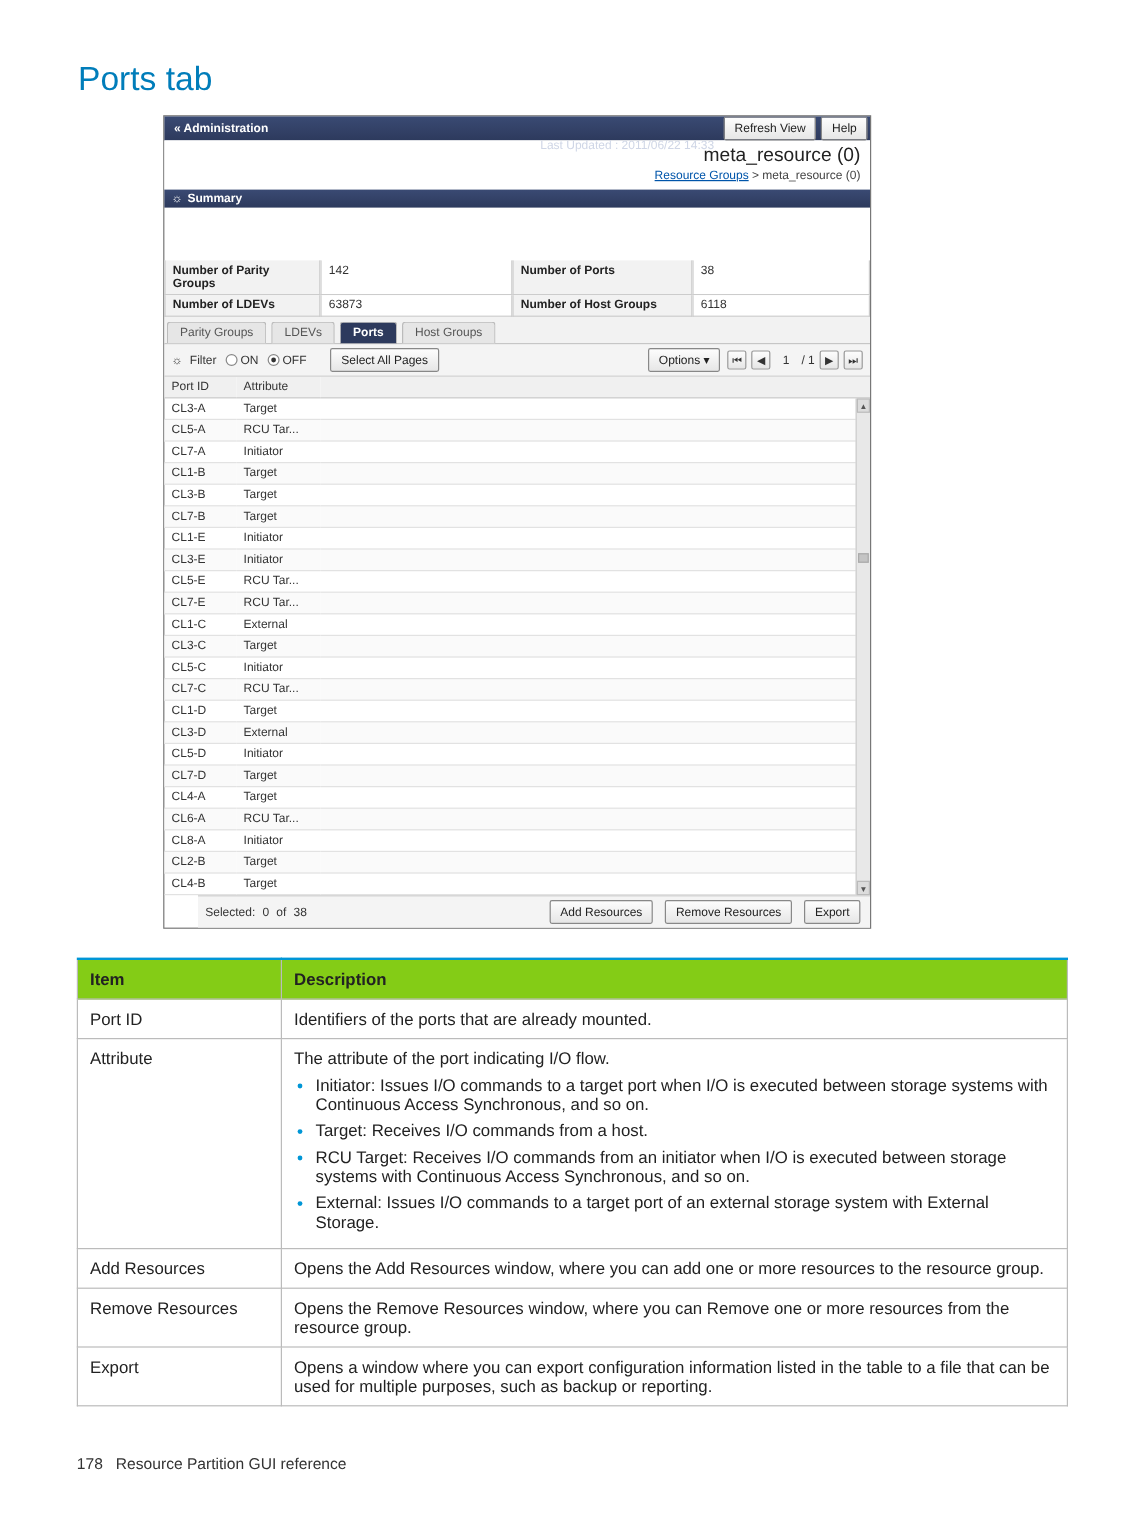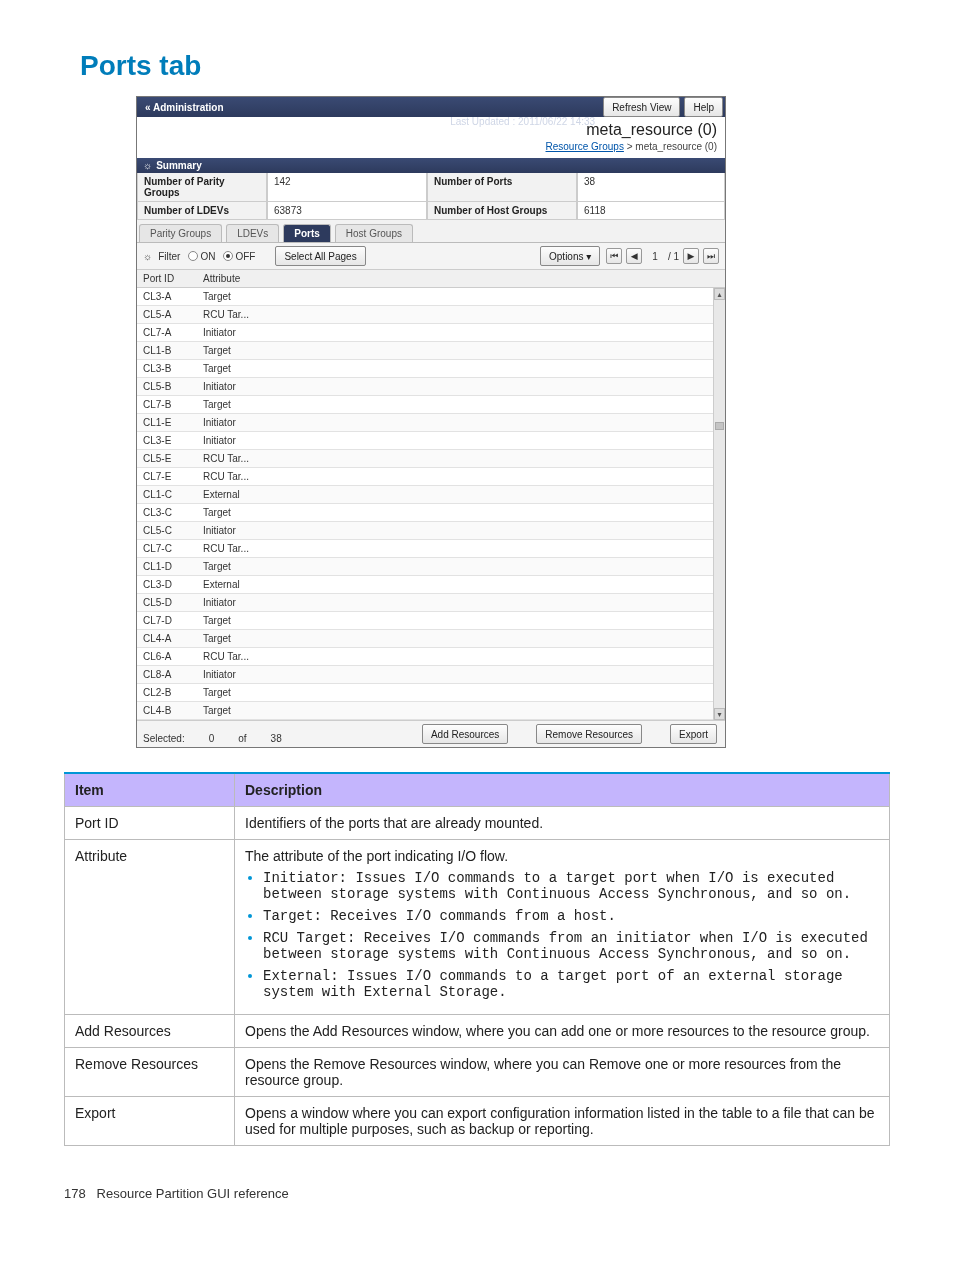--- a/index.html
+++ b/index.html
@@ -8,24 +8,24 @@
     padding: 0;
     font-family: Arial, Helvetica, sans-serif;
     font-size: 11px;
     color: #333;
     background: #fff;
     width: 954px;
   }
   .page-wrap { padding: 50px 64px 30px 64px; }
   h1.section-title {
     font-family: Arial, sans-serif;
-    font-weight: 700;
+    font-weight: 400;
     font-size: 28px;
     color: #007dba;
-    margin: 0 0 14px 16px;
+    margin: 0 0 14px 1px;
   }
   .screenshot {
     width: 590px;
     margin: 4px 0 20px 72px;
     border: 1px solid #777;
     font-size: 10px;
     color: #333;
   }
   
   .ss-titlebar {
@@ -72,20 +72,21 @@
     font-size:10px;
     padding:2px 6px;
     display:flex;
     align-items:center;
   }
   .ss-summary-hdr .chev { margin-right:4px; }
   .ss-summary-grid {
     display:grid;
     grid-template-columns: 130px 160px 150px 1fr;
     font-size:10px;
+    margin-top:44px;
   }
   .ss-summary-grid > div {
     border:1px solid #ccc;
     border-top:none;
     padding:3px 6px;
     background:#f8f8f8;
   }
   .ss-summary-grid .lbl { font-weight:bold; background:#f2f2f2; color:#222;}
   .ss-summary-grid .val { background:#fff; }
   
@@ -166,44 +167,45 @@
     display:flex; align-items:center; justify-content:center;
     font-size:8px; color:#555;
   }
   .ss-scroll .track { flex:1; position:relative; }
   .ss-scroll .thumb { position:absolute; left:1px; right:1px; top:30%; height:8px; background:#c4c4c4; border:1px solid #aaa;}
   
   .ss-status {
     border-top:1px solid #ccc;
     background:#f4f4f4;
     display:flex;
-    align-items:flex-end;
+    align-items:center;
     padding:3px 6px;
     font-size:10px;
-    gap:24px;
+    gap:6px;
+    margin-left:28px;
   }
   .ss-status .spacer { flex:1; }
 
   
   .desc-table {
     width:100%;
     border-collapse:collapse;
     font-size:14px;
     color:#222;
     margin-top:24px;
     border-top:2px solid #0096d6;
   }
   .desc-table th, .desc-table td {
     border:1px solid #bbb;
     padding:8px 10px;
     vertical-align:top;
     text-align:left;
   }
-  .desc-table th { font-weight:bold; background:#c4b5fd; }
-  .desc-table ul { margin:6px 0 2px 0; padding-left:18px;font-family:Liberation Mono, monospace; }
+  .desc-table th { font-weight:bold; background:#84cc16; }
+  .desc-table ul { margin:6px 0 2px 0; padding-left:18px; }
   .desc-table ul li { margin-bottom:6px; }
   .desc-table ul li::marker { color:#0096d6; }
   .footer {
     font-size:13px;
     color:#333;
     margin-top:40px;
   }
 </style>
 </head>
 <body>
@@ -304,25 +306,20 @@
               <td class="col1">CL1-B</td>
               <td class="col2">Target</td>
               <td></td>
             </tr>
             <tr>
               <td class="col1">CL3-B</td>
               <td class="col2">Target</td>
               <td></td>
             </tr>
             <tr>
-              <td class="col1">CL5-B</td>
-              <td class="col2">Initiator</td>
-              <td></td>
-            </tr>
-            <tr>
               <td class="col1">CL7-B</td>
               <td class="col2">Target</td>
               <td></td>
             </tr>
             <tr>
               <td class="col1">CL1-E</td>
               <td class="col2">Initiator</td>
               <td></td>
             </tr>
             <tr>

